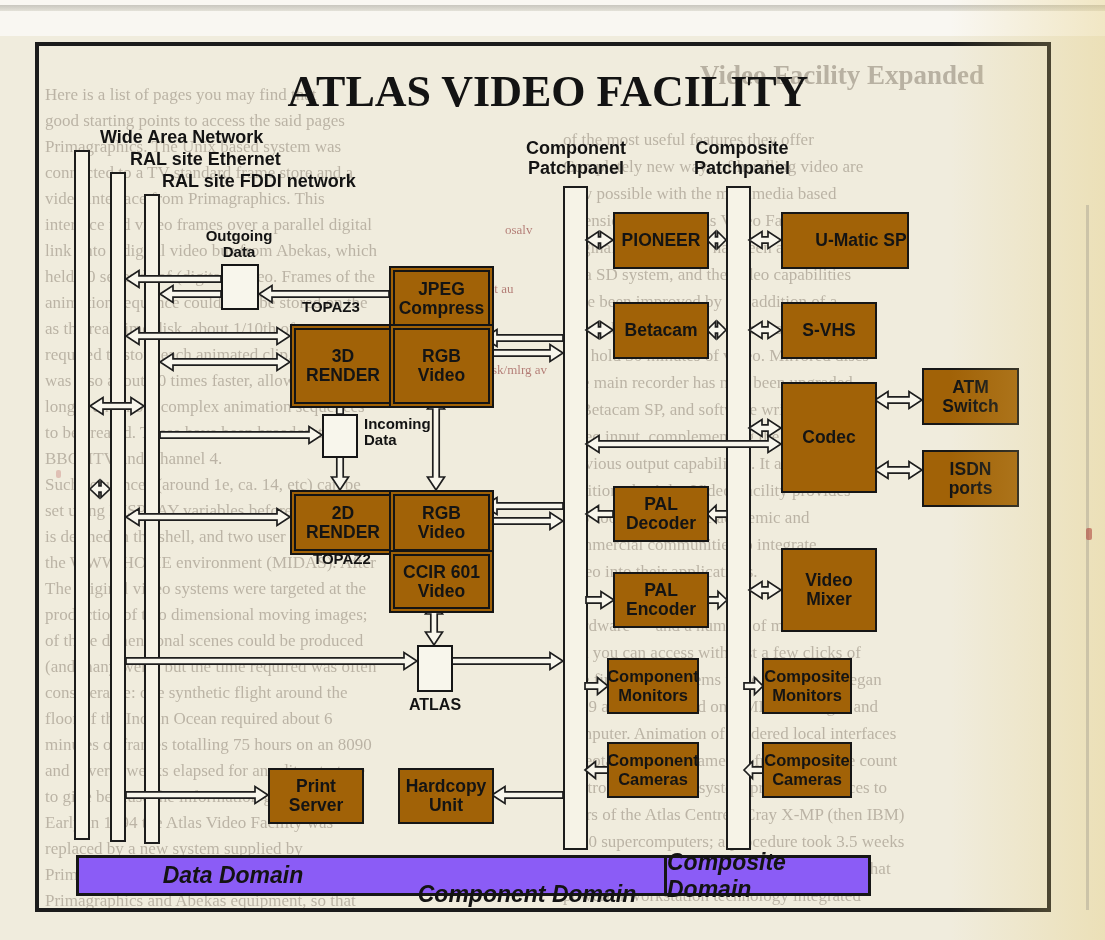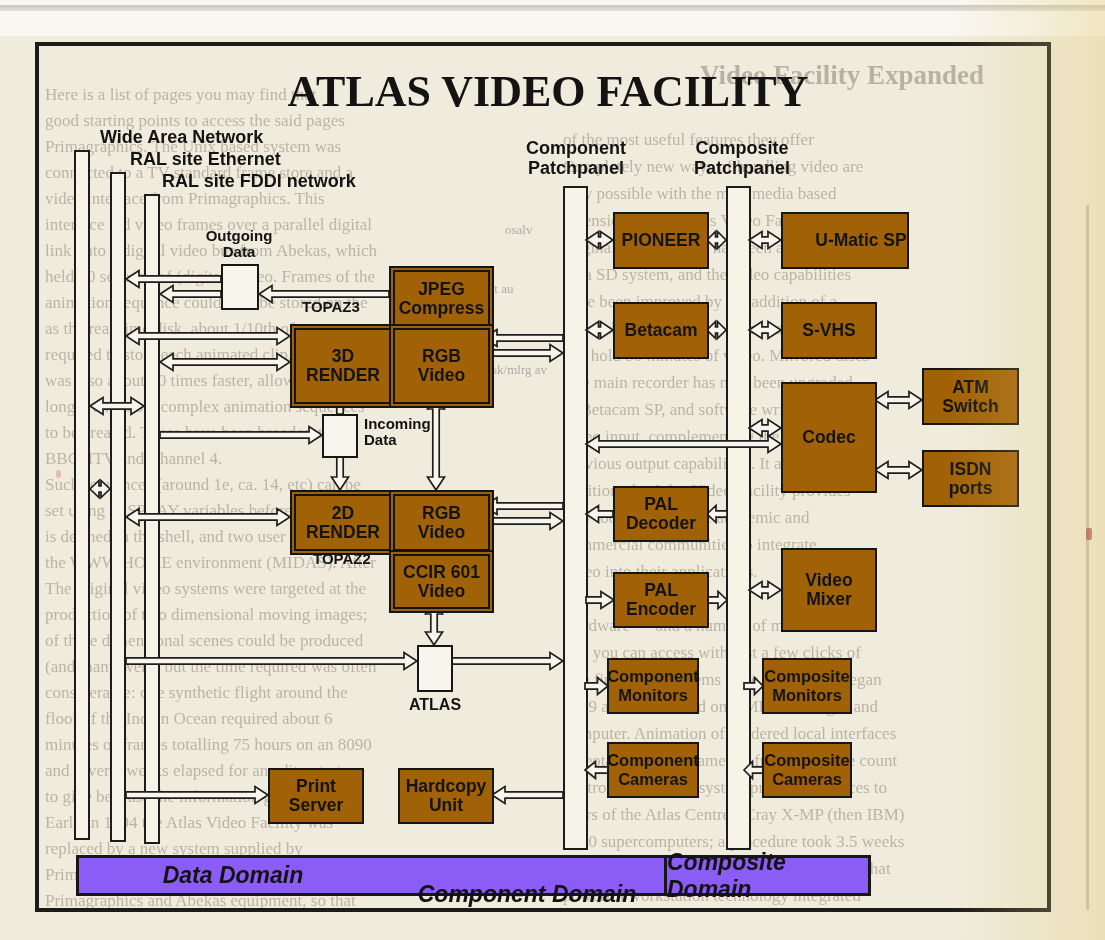--- a/index.html
+++ b/index.html
@@ -7,21 +7,21 @@
        font-family:"Liberation Sans",sans-serif;}
   .page{position:relative;width:1105px;height:940px;background:#f0ecdd;overflow:hidden;}
 
   
   .bleed{position:absolute;z-index:1;color:#8b8173;opacity:.52;
          font-family:"Liberation Serif",serif;filter:blur(0.5px);
          white-space:pre-line;}
   .bleed-left{left:45px;top:82px;width:452px;font-size:17px;line-height:26px;text-align:justify;}
   .bleed-right{left:563px;top:126px;width:492px;font-size:17px;line-height:27px;text-align:justify;}
   .bleed-heading{left:700px;top:60px;width:350px;font-size:27px;font-weight:bold;opacity:.55;}
-  .bleed-frag{position:absolute;z-index:1;color:#737373;opacity:.55;font-size:13px;
+  .bleed-frag{position:absolute;z-index:1;color:#7f1d1d;opacity:.55;font-size:13px;
               font-family:"Liberation Serif",serif;filter:blur(0.4px);}
 
   
   .frame{position:absolute;left:35px;top:42px;width:1008px;height:862px;
          border:4px solid #1b1b1b;z-index:2;}
 
   
   .vbar{position:absolute;background:#f6f3e7;border:2px solid #1c1c1c;z-index:3;}
 
   

